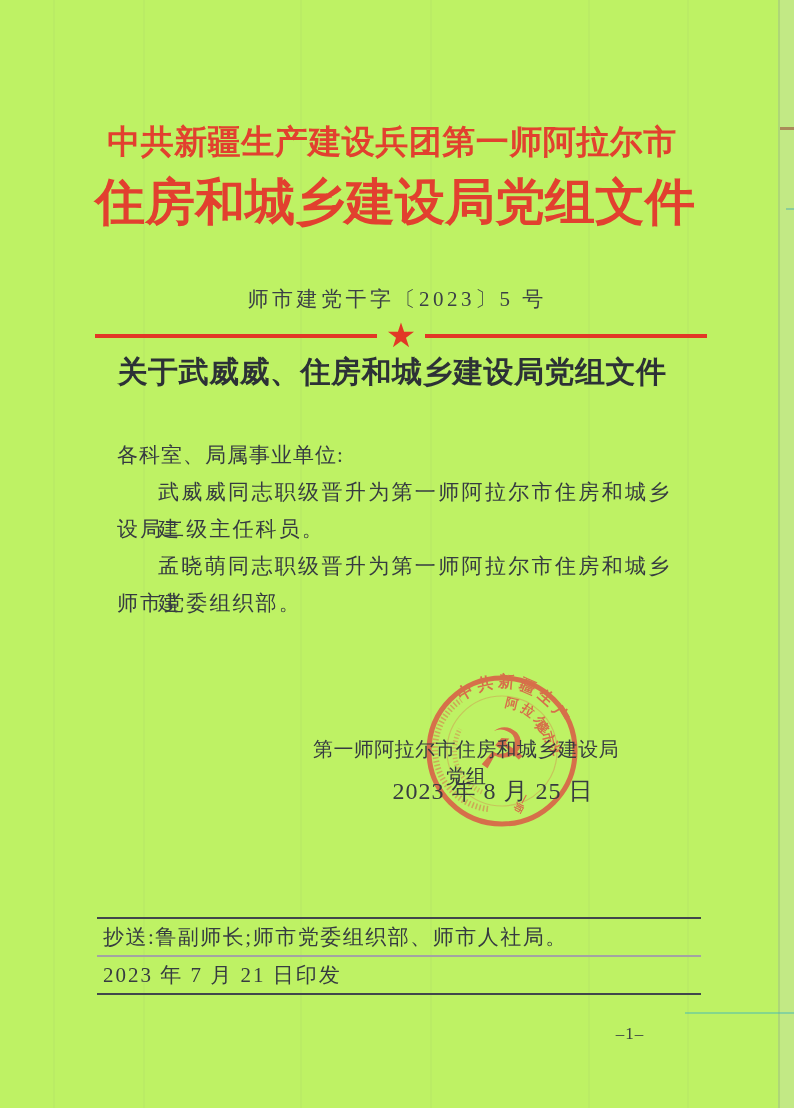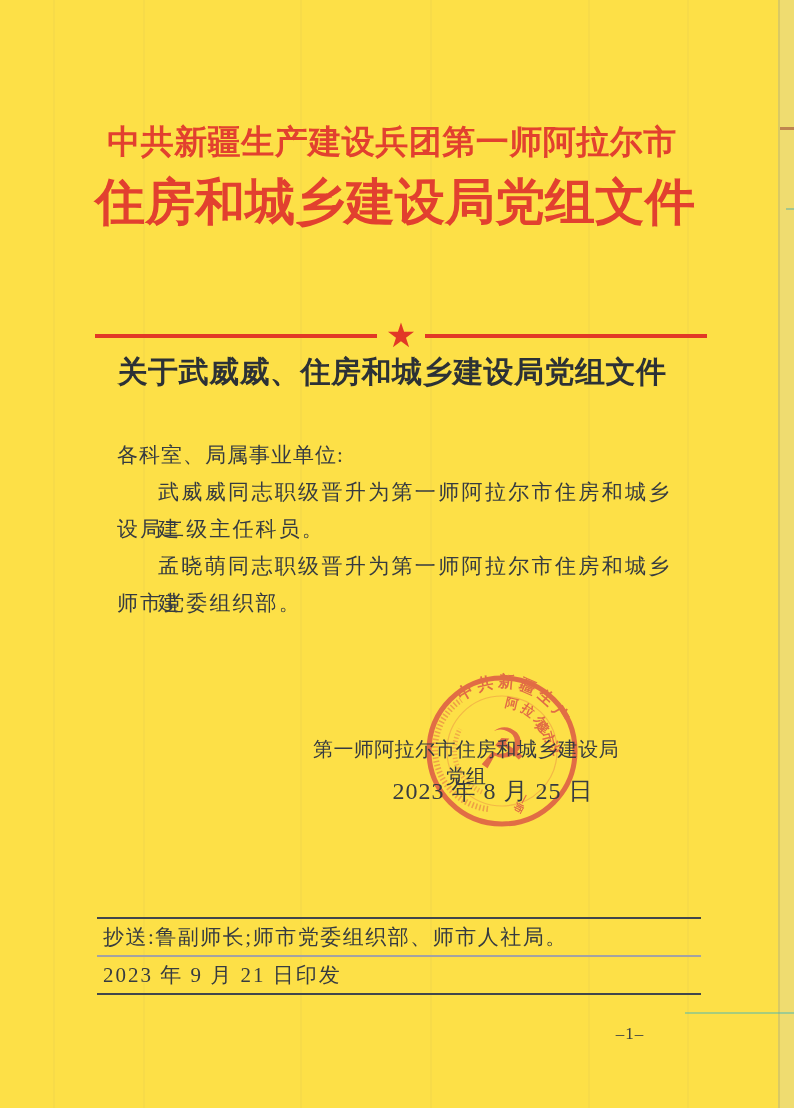--- a/index.html
+++ b/index.html
@@ -3,21 +3,21 @@
 <meta charset="utf-8">
 <style>
   html,body{margin:0;padding:0;}
   body{
     width:794px;height:1108px;overflow:hidden;
     font-family:"Liberation Serif","DejaVu Serif",serif;
     background:#eef1f4;
   }
   .page{
     position:relative;width:794px;height:1108px;
-    background:#fde047;
+    background:#bef264;
   }
   
   .streak{position:absolute;top:0;bottom:0;width:2px;background:rgba(110,122,140,0.045);}
   .edge-fold{position:absolute;top:0;bottom:0;left:778px;width:2px;background:rgba(140,152,166,0.30);}
   .edge-strip{position:absolute;top:0;bottom:0;left:780px;width:14px;background:rgba(203,211,220,0.28);}
   .artifact{position:absolute;}
 
   .hdr1{
     position:absolute;left:0;right:10px;top:124px;text-align:center;
     font-size:33px;font-weight:900;color:#e2402f;letter-spacing:0.5px;line-height:1.15;
@@ -94,20 +94,21 @@
   <div class="streak" style="left:687px"></div>
   <div class="edge-fold"></div>
   <div class="edge-strip"></div>
   <div class="artifact" style="left:780px;top:127px;width:14px;height:3px;background:rgba(150,62,52,0.55)"></div>
   <div class="artifact" style="left:786px;top:208px;width:8px;height:2px;background:rgba(70,170,180,0.45)"></div>
   <div class="artifact" style="left:685px;top:1012px;width:109px;height:2px;background:rgba(62,182,186,0.45)"></div>
 
   <div class="hdr1">中共新疆生产建设兵团第一师阿拉尔市</div>
   <div class="hdr2">住房和城乡建设局党组文件</div>
 
+  <div class="docnum">师市建党干字〔2023〕5 号</div>
 
   <div class="divider">
     <span class="rule"></span>
     <span class="star">★</span>
     <span class="rule"></span>
   </div>
 
   <div class="doc-title">关于武威威、住房和城乡建设局党组文件</div>
 
   <div class="body-text">
@@ -141,19 +142,19 @@
       <text x="80" y="97" font-size="56" text-anchor="middle" fill="#dc5445" font-family="DejaVu Sans, sans-serif">☭</text>
     </g>
   </svg>
 
   <div class="sig-org">第一师阿拉尔市住房和城乡建设局党组</div>
   <div class="sig-date">2023 年 8 月 25 日</div>
 
   <div class="footer-box">
     <div class="footer-row1">抄送:鲁副师长;师市党委组织部、师市人社局。</div>
     <div class="footer-row2">
-      <span>2023 年 9 月 21 日印发</span>
+      <span>2023 年 7 月 21 日印发</span>
     </div>
   </div>
 
   <div class="page-number">–1–</div>
 
 </div>
 
 </body></html>

